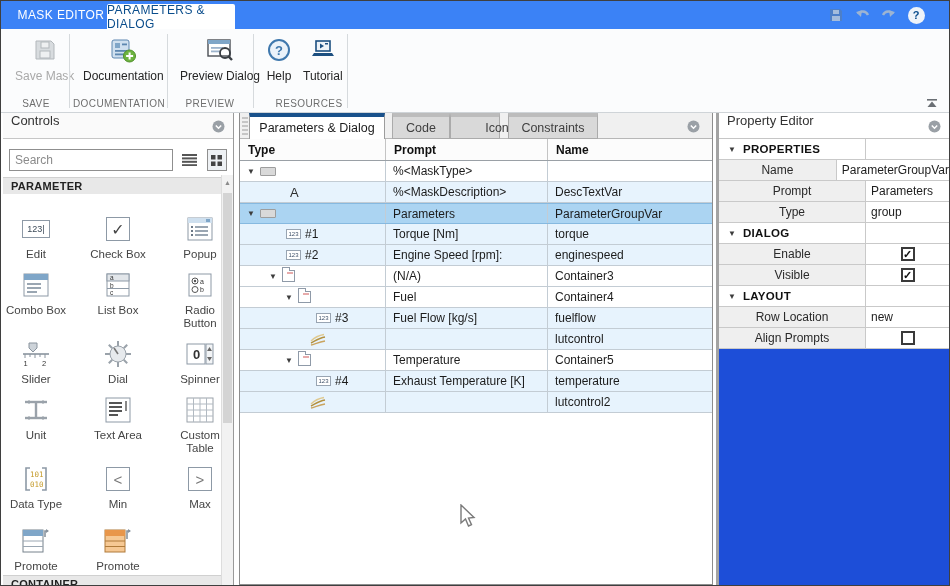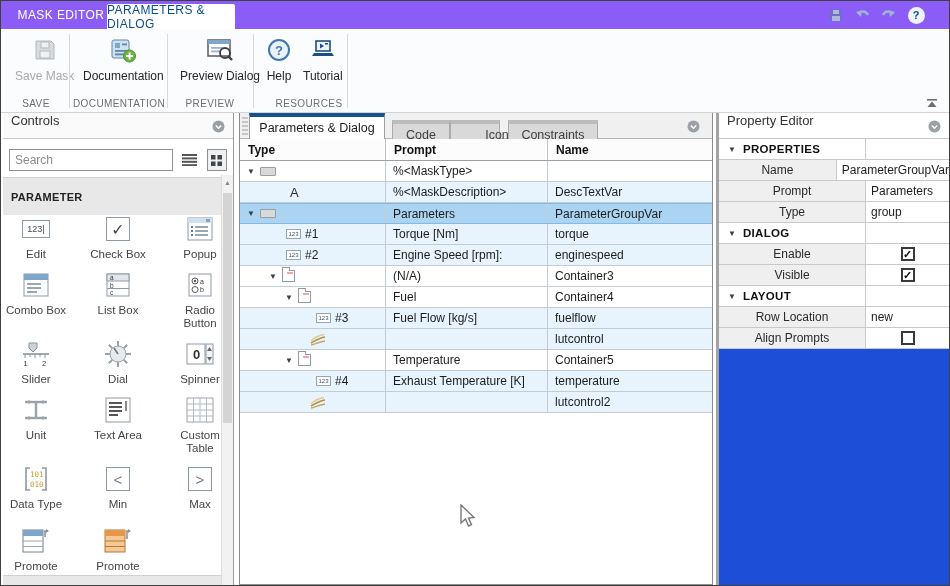--- a/index.html
+++ b/index.html
@@ -1,20 +1,20 @@
 <!DOCTYPE html>
 <html><head>
 <meta charset="utf-8">
 <style>
   * { margin:0; padding:0; box-sizing:border-box; }
   html,body { width:950px; height:586px; font-family:"Liberation Sans", sans-serif; background:#fff; }
   #window { position:relative; width:950px; height:586px; border:1px solid #3f3f3f; overflow:hidden; background:#fff; }
 
   
-  .titlebar { position:absolute; left:0; top:0; width:100%; height:28px; background:#8b5cf6; }
+  .titlebar { position:absolute; left:0; top:0; width:100%; height:28px; background:#3b82f6; }
   .tstrip-tab { position:absolute; top:0; height:28px; display:flex; align-items:center; justify-content:center;
     font-size:12px; letter-spacing:.4px; color:#fff; cursor:default; }
   .tab-mask { left:14px; width:92px; }
   .tab-active { left:106px; width:128px; top:3px; height:25px; background:#fff; color:#0a4d8c; border-radius:2px 2px 0 0; font-weight:bold; font-weight:normal; }
   .qa { position:absolute; top:4px; height:20px; display:flex; align-items:center; justify-content:center; width:22px; }
 
   
   .toolbar { position:absolute; left:0; top:28px; width:100%; height:84px; background:#fbfcfd; border-bottom:1px solid #cfd4d8; }
   .tb-sep { position:absolute; top:5px; bottom:4px; width:1px; background:#d6dadd; }
   .tb-btn { position:absolute; top:6px; display:flex; flex-direction:column; align-items:center; gap:6px; padding:2px 6px; }
@@ -27,41 +27,41 @@
   .panel-header { height:26px; display:flex; align-items:flex-start; font-size:13px; color:#333;
      background:#fafafa; border-bottom:1px solid #c6c6c6; padding:0 8px; position:relative; }
   .chev-circle { width:13px; height:13px; }
 
   .left-panel { position:absolute; left:2px; top:112px; width:231px; height:472px; background:#fff; border-right:1px solid #9a9a9a; overflow:hidden; }
   .search-row { position:absolute; left:0; top:30px; width:100%; height:34px; display:flex; align-items:center; padding:0 6px; gap:7px; }
   .search-input { width:164px; height:22px; border:1px solid #8f8f8f; font-size:12px; padding:0 5px; color:#333; background:#fff; }
   .search-input::placeholder { color:#8b8b8b; }
   .viewbtn { width:22px; height:22px; display:flex; align-items:center; justify-content:center; }
   .viewbtn.boxed { border:1px solid #8f8f8f; background:#eef1f4; }
-  .section-hdr { position:absolute; left:0; width:219px; height:38px; background:#e8e8e8; color:#222;
+  .section-hdr { position:absolute; left:0; width:219px; height:17px; background:#e8e8e8; color:#222;
      font-size:11px; font-weight:bold; letter-spacing:.3px; display:flex; align-items:center; padding:0 8px; border-top:1px solid #d0d0d0; }
   .palette { position:absolute; left:0; top:92px; width:219px; }
   .pal-row { display:flex;gap:16px; }
   .pal-item { width:73px; display:flex; flex-direction:column; align-items:center; padding-top:8px; }
   .pal-item .icon-slot { height:32px; display:flex; align-items:center; justify-content:center; }
   .pal-item .plbl { font-size:11.5px; color:#454545; text-align:center; line-height:13px; margin-top:3px; width:66px; }
   .lscroll { position:absolute; right:0; top:62px; bottom:0; width:12px; background:#f2f2f2; border-left:1px solid #ddd; }
   .lscroll .thumb { position:absolute; left:1px; top:18px; width:9px; height:230px; background:#d4d4d4; }
   .lscroll .up { position:absolute; left:2px; top:4px; font-size:7px; color:#8a8a8a; }
 
   
   .box-ic { border:1px solid #8d99a6; background:#fff; display:flex; align-items:center; justify-content:center; color:#3c4a58; }
 
   
   .center-panel { position:absolute; left:238px; top:112px; width:474px; height:472px; background:#fff; border:1px solid #8d8d8d; border-top:none; }
   .ctabbar { position:absolute; left:0; top:0; width:100%; height:26px; background:#f0f0f0; border-bottom:1px solid #b7b7b7; }
   .grip { position:absolute; left:2px; top:4px; width:6px; height:18px; background:repeating-linear-gradient(#bbb 0 2px, transparent 2px 4px); opacity:.8; }
   .ctab { position:absolute; top:0; height:26px; display:flex; align-items:center; justify-content:center; font-size:12.5px; }
   .ctab.active { left:9px; width:136px; background:#fff; border:1px solid #9c9c9c; border-bottom:none; border-top:4px solid #19518b; color:#1a1a1a; }
-  .ctab.idle { background:#d9d9d9; border:1px solid #ababab; border-top:4px solid #bcbcbc; color:#3f3f3f;margin-top:7px; }
+  .ctab.idle { background:#d9d9d9; border:1px solid #ababab; border-top:4px solid #bcbcbc; color:#3f3f3f; }
   .tree-hdr { position:absolute; left:0; top:26px; width:100%; height:22px; display:flex; background:#fcfcfc; border-bottom:1px solid #9aa0a6; }
   .tree-hdr .hc { font-size:12px; font-weight:bold; color:#111; display:flex; align-items:center; padding-left:8px; border-right:1px solid #c4c4c4; }
   .tree-rows { position:absolute; left:0; top:48px; width:100%; }
   .trow { display:flex; height:21px; border-bottom:1px solid #c3ccd4; background:#fff; }
   .trow.param { background:#e7f3fd; }
   .trow.selected { background:#abd4f2; border-top:1px solid #86b9e0; border-bottom:1px solid #86b9e0; height:21px; }
   .tc { display:flex; align-items:center; font-size:12px; color:#1c1c1c; overflow:hidden; white-space:nowrap; }
   .tc-type { width:146px; border-right:1px solid #c3ccd4; padding-left:6px; gap:4px; }
   .tc-prompt { width:162px; border-right:1px solid #c3ccd4; padding-left:7px; }
   .tc-name { flex:1; padding-left:7px; }

